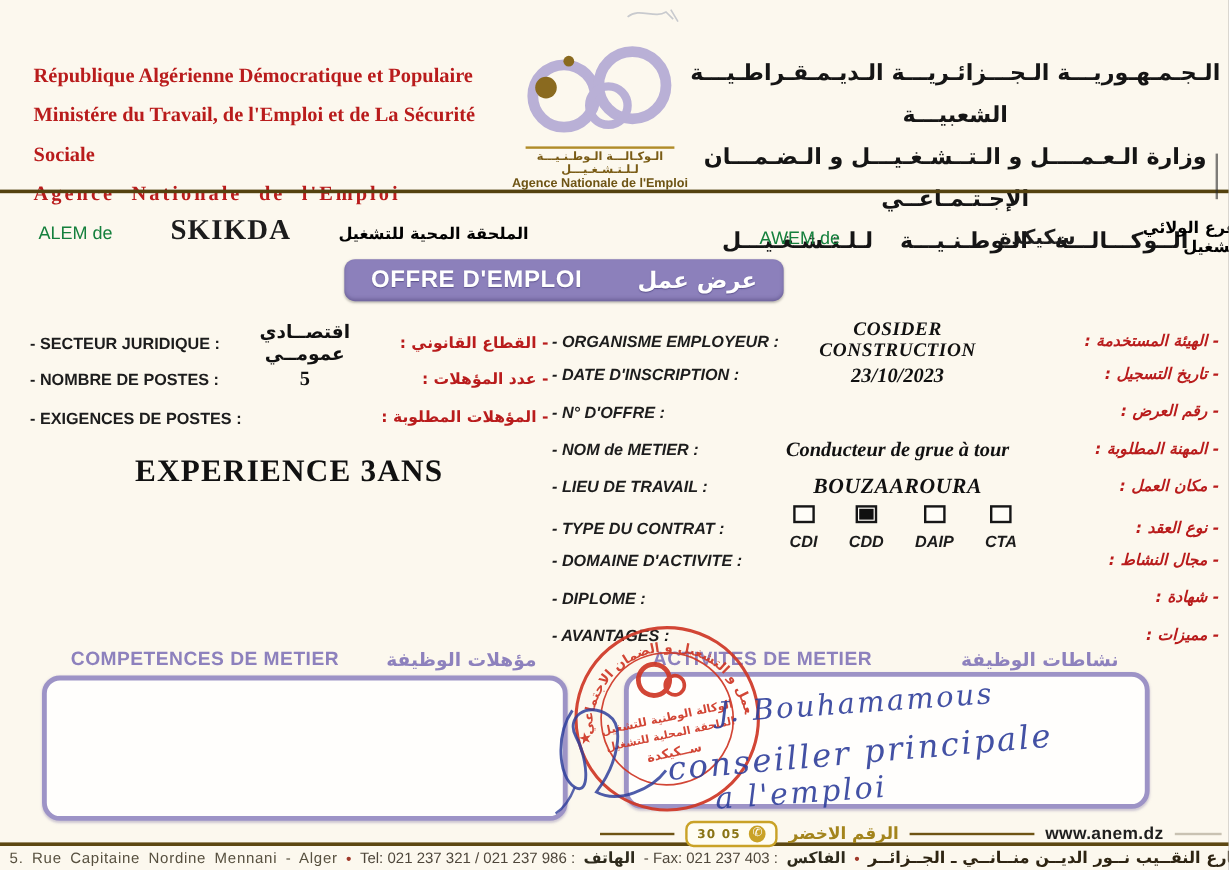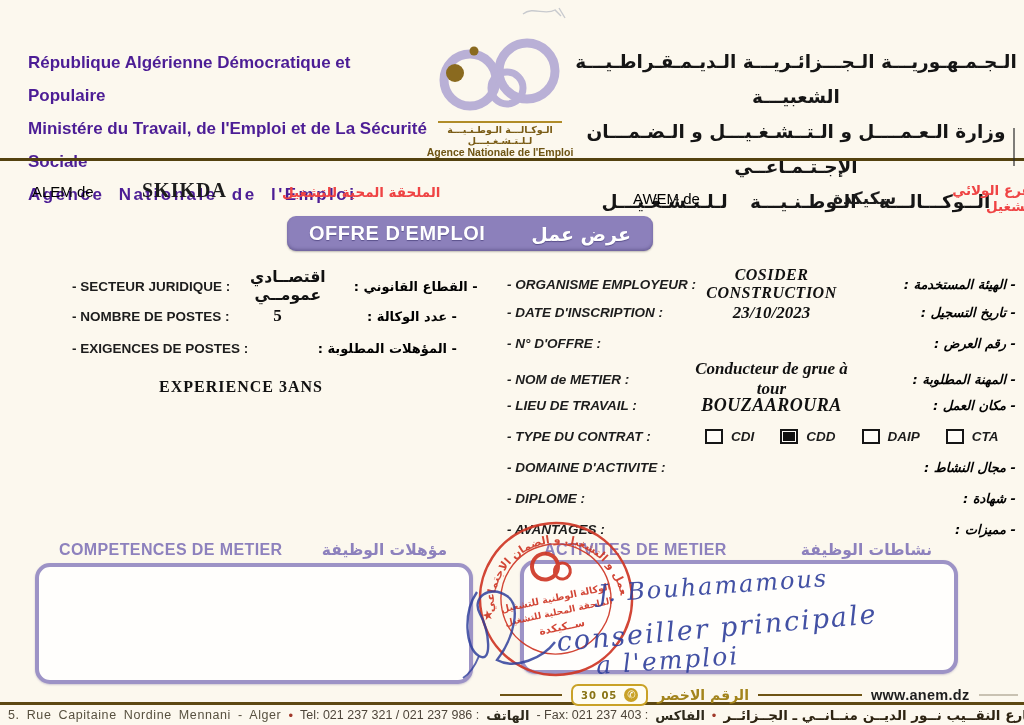--- a/index.html
+++ b/index.html
@@ -8,69 +8,69 @@
   .page {
     position:relative; width:1024px; height:725px; overflow:hidden;
     background:#fcf8ee;
     font-family:"Liberation Sans", sans-serif;
     color:#1c1c1c;
   }
   .ar { font-family:"DejaVu Sans", sans-serif; direction:rtl; unicode-bidi:isolate; }
 
   
   .hdr-fr { position:absolute; left:28px; top:46px; width:400px;
-    font-family:Liberation Sans, sans-serif; font-weight:bold; font-size:17px; line-height:33px; color:#4c1d95; }
+    font-family:Liberation Serif, serif; font-weight:bold; font-size:17px; line-height:33px; color:#b91c1c; }
   .hdr-fr .l3 { letter-spacing:2.5px; word-spacing:7px; }
   .hdr-ar { position:absolute; left:575px; top:44px; width:442px; text-align:center;
     font-weight:bold; font-size:18.5px; line-height:35px; color:#151515; }
   .hdr-ar .l3 { word-spacing:16px; }
 
   .logo { position:absolute; left:425px; top:33px; width:150px; text-align:center; }
   .logo-divider { width:124px; height:2px; background:#b08c28; margin:2px auto 1px auto; }
   .logo-ar { font-size:9.5px; font-weight:bold; color:#7a5c16; }
   .logo-fr { font-size:10.5px; font-weight:bold; color:#6e5414; font-family:"Liberation Sans", sans-serif; }
 
   .rule-top { position:absolute; left:0; top:158px; width:1024px; height:3px; background:#54420f; }
   .edge-mark { position:absolute; right:9px; top:128px; width:2px; height:38px; background:#2a2a2a; opacity:.6; }
   .pencil { position:absolute; left:515px; top:2px; opacity:.45; }
 
   
   .office-left { position:absolute; left:32px; top:179px; width:480px; display:flex; align-items:baseline; }
   .office-right { position:absolute; left:608px; top:182px; width:408px; display:flex; align-items:center;margin-left:25px; }
-  .office-label { font-size:15px; color:#000000; }
-  .office-value-lat { font-family:"Liberation Serif", serif; font-weight:bold; font-size:20px; letter-spacing:1px; }
+  .office-label { font-size:15px; color:#15803d; }
+  .office-value-lat { font-family:"Liberation Serif", serif; font-weight:bold; font-size:24px; letter-spacing:1px; }
   .office-value-ar { font-weight:bold; font-size:17px; }
-  .office-ar { font-weight:bold; font-size:13.5px; color:#ef4444; }
+  .office-ar { font-weight:bold; font-size:13.5px; color:#000000; }
 
   
   .banner { position:absolute; left:287px; top:216px; width:366px; height:35px;
     background:#8c80bb; border-radius:9px;
     display:flex; justify-content:center; align-items:center; gap:46px;
     color:#fff; font-weight:bold;
     box-shadow: inset 0 -2px 3px rgba(60,50,100,.35), 0 1px 2px rgba(0,0,0,.25); }
   .banner-fr { font-size:20px; letter-spacing:.5px; text-shadow:0 1px 1px rgba(60,50,110,.6); }
   .banner-ar { font-size:19px; text-shadow:0 1px 1px rgba(60,50,110,.6); }
 
   
   .col-left { position:absolute; left:25px; top:268px; width:432px; }
   .col-right { position:absolute; left:460px; top:266px; width:556px; }
-  .frow { display:grid; align-items:center;margin-left:47px; }
+  .frow { display:grid; align-items:center; }
   .col-left .frow { grid-template-columns:178px 1fr 152px; height:32px; }
   .col-right .frow { grid-template-columns:188px 1fr 168px; height:31px;font-style:italic; }
   .flabel { font-size:13.5px; font-weight:600; color:#1d1d1d; white-space:nowrap; }
-  .falabel { font-family:"DejaVu Sans", sans-serif; direction:rtl; font-size:13px; font-weight:bold; color:#000000; white-space:nowrap; }
+  .falabel { font-family:"DejaVu Sans", sans-serif; direction:rtl; font-size:13px; font-weight:bold; color:#b91c1c; white-space:nowrap; }
   .fvalue { text-align:center; font-family:"Liberation Serif", serif; font-weight:bold; font-size:17px; color:#111; }
   .fvalue.arval { font-family:"DejaVu Sans", sans-serif; direction:rtl; font-size:15.5px; }
   .fvalue.big { font-size:16px; letter-spacing:.5px; }
   .fvalue.med { font-size:18px; letter-spacing:.5px; }
   .experience { position:absolute; left:25px; top:378px; width:432px; text-align:center;
-    font-family:"Liberation Serif", serif; font-weight:bold; font-size:16px; letter-spacing:1px; color:#111; }
+    font-family:"Liberation Serif", serif; font-weight:bold; font-size:26px; letter-spacing:1px; color:#111; }
 
   .cb-group { display:flex; align-items:center; gap:26px; margin-left:10px; }
-  .cb-item { display:flex; align-items:center; gap:8px; }
+  .cb-item { display:flex; align-items:center; gap:8px;flex-direction:column; }
   .checkbox { width:18px; height:15px; border:2px solid #161616; background:#fffdf8; position:relative; display:inline-block; }
   .checkbox.checked::after { content:""; position:absolute; inset:1px; background:#101010; }
   .cb-label { font-size:13.5px; font-weight:600; }
 
   
   .sec-head { position:absolute; width:440px; display:flex; justify-content:space-between; padding:0 28px 0 24px;
     color:#8d81bd; font-weight:bold; }
   .sec-head .fr { font-size:16px; letter-spacing:.4px; }
   .sec-head .arh { font-size:15.5px; }
   .sec-head-left { left:35px; top:541px; }
@@ -168,21 +168,21 @@
 
   <div class="col-left">
     <div class="frow">
       <span class="flabel">- SECTEUR JURIDIQUE :</span>
       <span class="fvalue arval" style="font-weight:bold;">اقتصــادي عمومــي</span>
       <span class="falabel">- القطاع القانوني :</span>
     </div>
     <div class="frow">
       <span class="flabel">- NOMBRE DE POSTES :</span>
       <span class="fvalue">5</span>
-      <span class="falabel">- عدد الوكالة :</span>
+      <span class="falabel">- عدد المؤهلات :</span>
     </div>
     <div class="frow">
       <span class="flabel">- EXIGENCES DE POSTES :</span>
       <span class="fvalue"></span>
       <span class="falabel">- المؤهلات المطلوبة :</span>
     </div>
   </div>
   <div class="experience">EXPERIENCE 3ANS</div>
 
   <div class="col-right">

